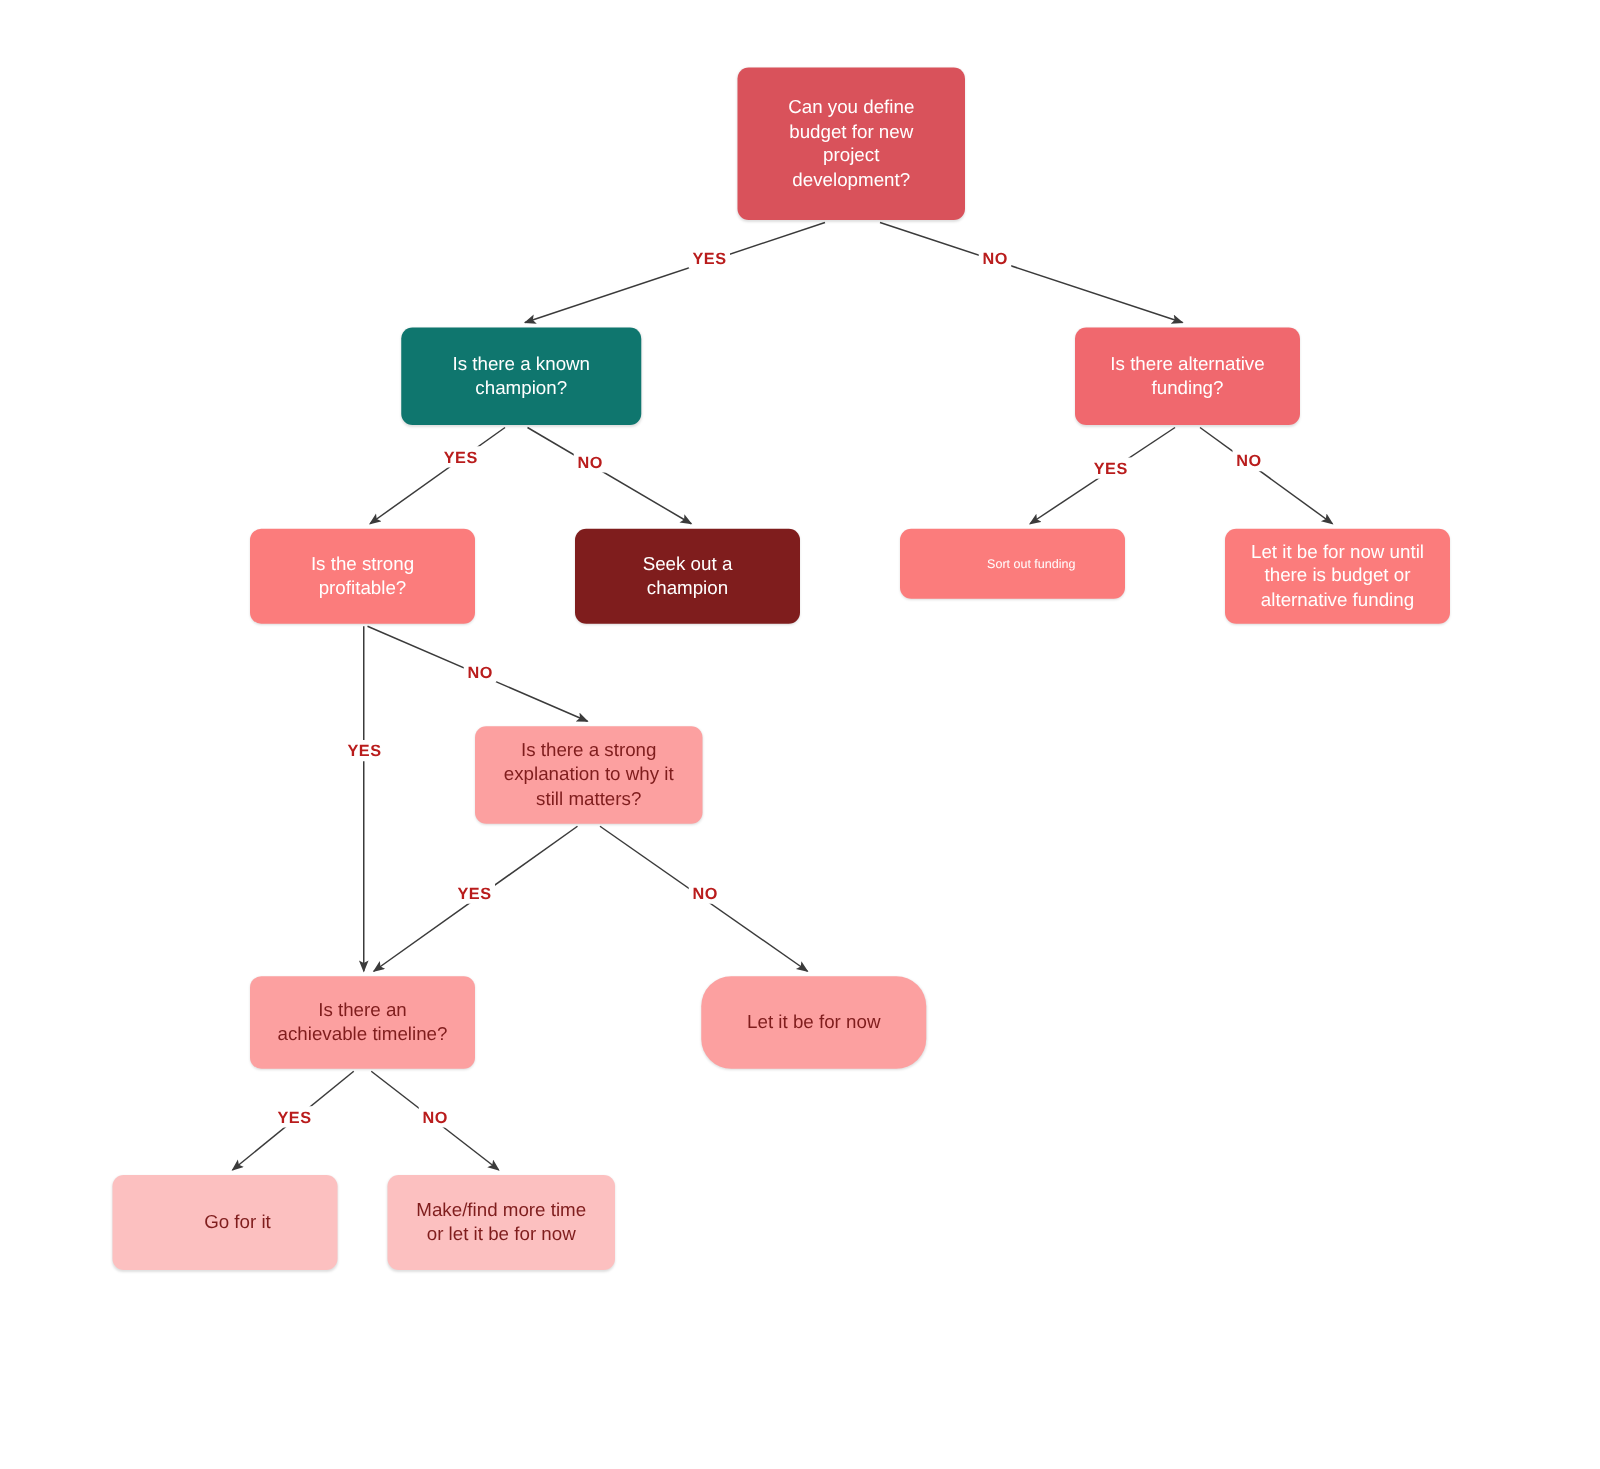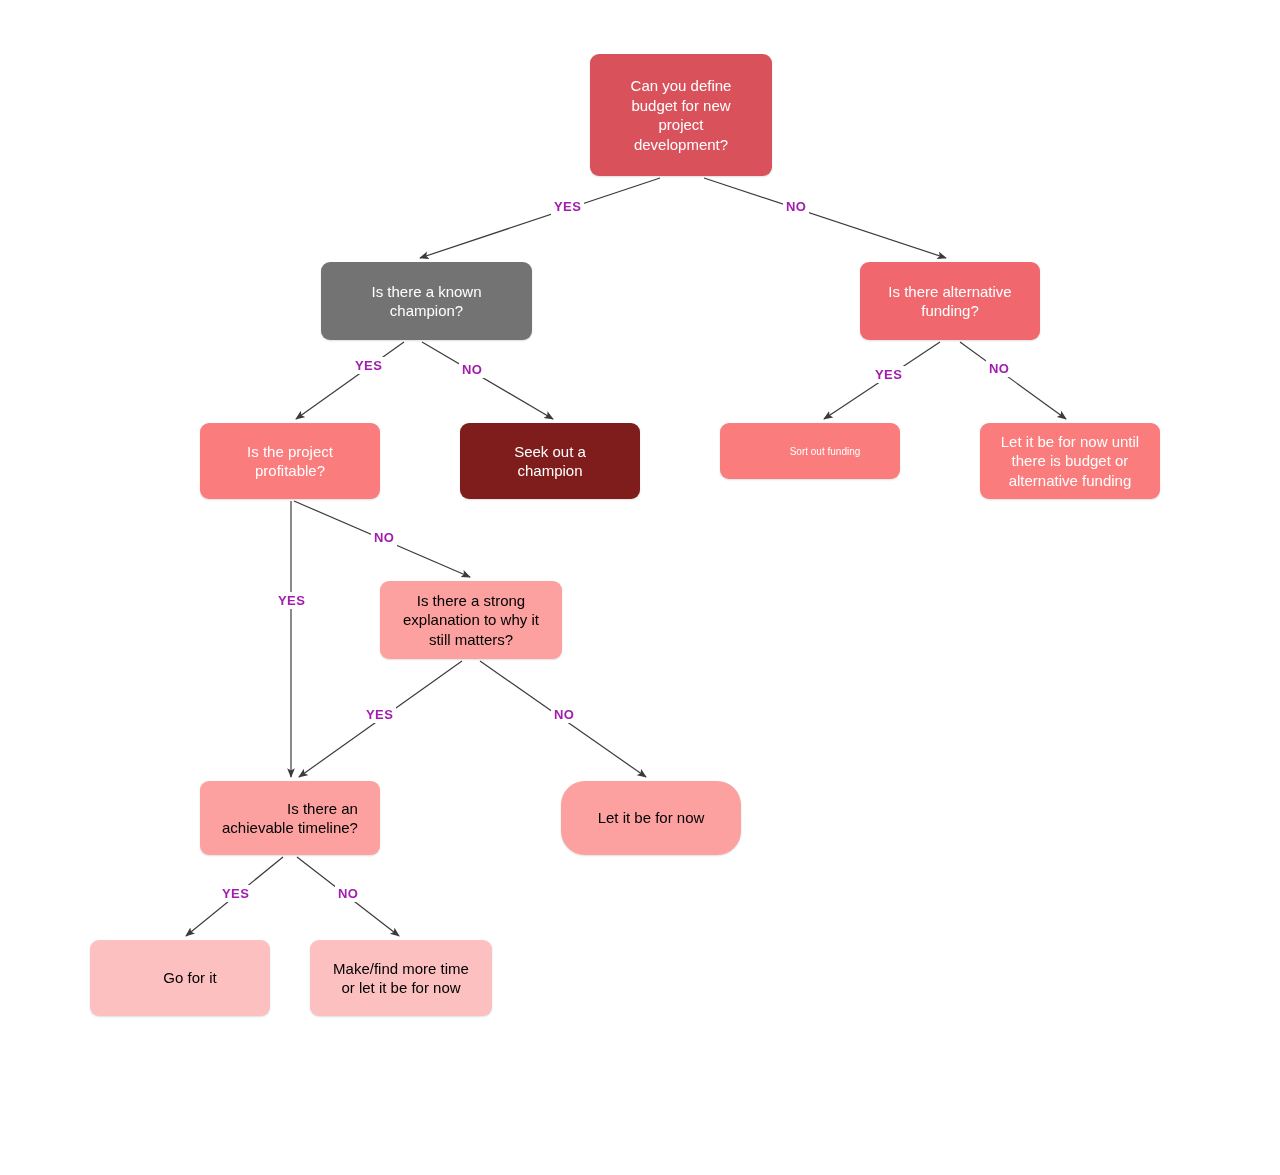--- a/index.html
+++ b/index.html
@@ -37,27 +37,27 @@
     border-radius: 9px;
     line-height: 1.30;
     padding: 6px 10px;
     white-space: pre-line;
     box-shadow: 0 1px 2px rgba(0,0,0,0.13);
   }
   .node.light-text {
     color: #ffffff;
   }
   .node.dark-text {
-    color: #000000;
+    color: #7f1d1d;
   }
   .edge-label {
     position: absolute;
     font-size: 13px;
     font-weight: bold;
-    color: #a21caf;
+    color: #b91c1c;
     background: #ffffff;
     letter-spacing: 0.4px;
     padding: 1px 3px;
     white-space: nowrap;
   }
 </style>
 </head>
 <body>
 
 <div id="canvas">
@@ -82,36 +82,36 @@
         <line x1="283" y1="857" x2="186" y2="936" stroke="#3b3b3b" stroke-width="1.2" marker-end="url(#arrowhead)"></line>
         <line x1="297" y1="857" x2="399" y2="936" stroke="#3b3b3b" stroke-width="1.2" marker-end="url(#arrowhead)"></line>
       </g>
   </svg>
 
   <div id="node-layer">
       <div class="node light-text" style="left: 590px; top: 54px; width: 182px; height: 122px; background: rgb(217, 82, 91); font-size: 15px;">Can you define
 budget for new
 project
 development?</div>
-      <div class="node light-text" style="left: 321px; top: 262px; width: 211px; height: 78px; background: #737373; font-size: 15px;">Is there a known
+      <div class="node light-text" style="left: 321px; top: 262px; width: 192px; height: 78px; background: #0f766e; font-size: 15px;">Is there a known
 champion?</div>
       <div class="node light-text" style="left: 860px; top: 262px; width: 180px; height: 78px; background: rgb(240, 104, 110); font-size: 15px;">Is there alternative
 funding?</div>
-      <div class="node light-text" style="left: 200px; top: 423px; width: 180px; height: 76px; background: rgb(251, 124, 124); font-size: 15px;">Is the project
+      <div class="node light-text" style="left: 200px; top: 423px; width: 180px; height: 76px; background: rgb(251, 124, 124); font-size: 15px;">Is the strong
 profitable?</div>
       <div class="node light-text" style="left: 460px; top: 423px; width: 180px; height: 76px; background: #7f1d1d; font-size: 15px;">Seek out a
 champion</div>
       <div class="node light-text" style="left: 720px; top: 423px; width: 180px; height: 56px; background: rgb(251, 124, 124); font-size: 10px; padding-left: 40px;">Sort out funding</div>
       <div class="node light-text" style="left: 980px; top: 423px; width: 180px; height: 76px; background: rgb(251, 124, 124); font-size: 15px;">Let it be for now until
 there is budget or
 alternative funding</div>
       <div class="node dark-text" style="left: 380px; top: 581px; width: 182px; height: 78px; background: rgb(252, 160, 160); font-size: 15px;">Is there a strong
 explanation to why it
 still matters?</div>
-      <div class="node dark-text" style="left: 200px; top: 781px; width: 180px; height: 74px; background: rgb(252, 160, 160); font-size: 15px; text-align: right;">Is there an
+      <div class="node dark-text" style="left: 200px; top: 781px; width: 180px; height: 74px; background: rgb(252, 160, 160); font-size: 15px;">Is there an
 achievable timeline?</div>
       <div class="node dark-text" style="left: 561px; top: 781px; width: 180px; height: 74px; background: rgb(252, 160, 160); font-size: 15px; border-radius: 24px;">Let it be for now</div>
       <div class="node dark-text" style="left: 90px; top: 940px; width: 180px; height: 76px; background: rgb(252, 192, 192); font-size: 15px; padding-left: 30px;">Go for it</div>
       <div class="node dark-text" style="left: 310px; top: 940px; width: 182px; height: 76px; background: rgb(252, 192, 192); font-size: 15px;">Make/find more time
 or let it be for now</div>
     </div>
   <div id="label-layer">
       <span class="edge-label" style="left: 551px; top: 198px;">YES</span>
       <span class="edge-label" style="left: 783px; top: 198px;">NO</span>
       <span class="edge-label" style="left: 352px; top: 357px;">YES</span>

